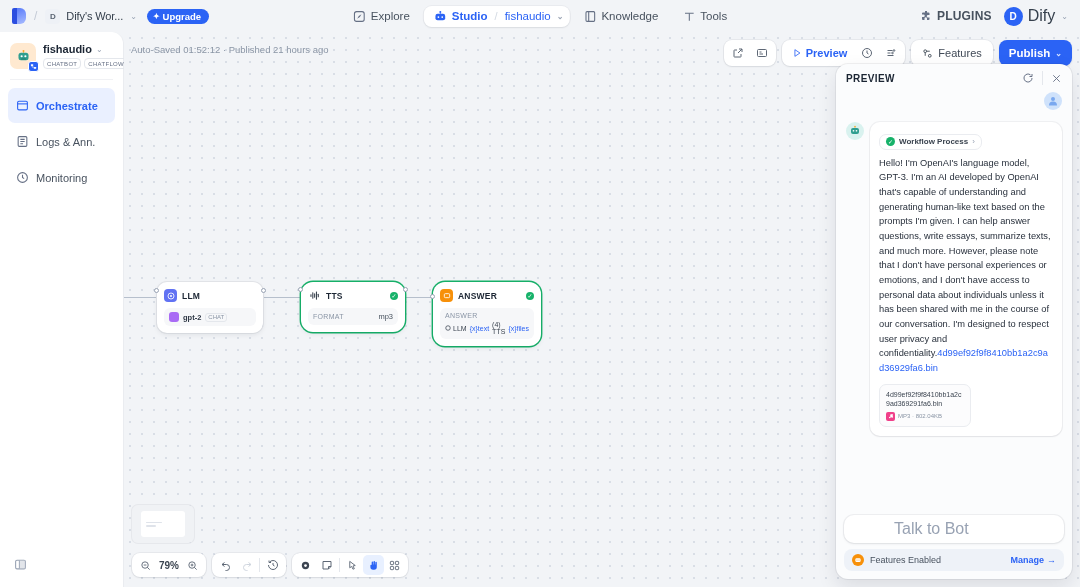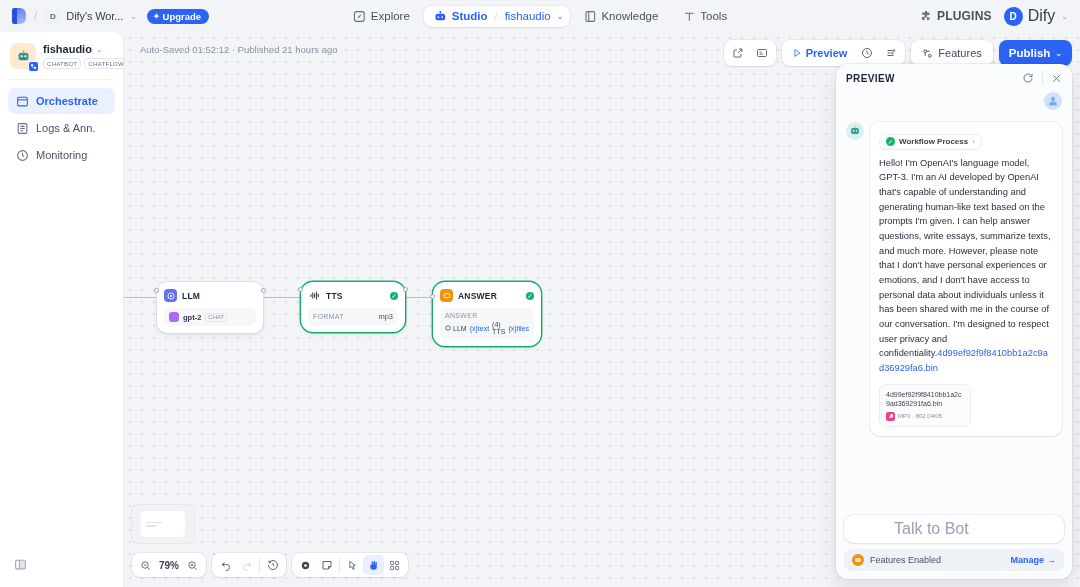--- a/index.html
+++ b/index.html
@@ -105,37 +105,37 @@
   .app-tags { display: flex; gap: 3px; margin-top: 3px; }
   .tag {
     border: 1px solid #e4e7ec; border-radius: 4px;
     font-size: 6px; color: #667085; padding: 1.5px 3px; letter-spacing: .3px;
     font-weight: 500; line-height: 1;
   }
   .side-divider { height: 1px; background: #f0f1f4; margin: 0 10px 8px; }
   .side-nav { display: flex; flex-direction: column; gap: 1px; padding: 0 8px; }
   .side-item {
     display: flex; align-items: center; gap: 7px;
-    height: 26px; padding: 0 8px; border-radius: 7px;
+    height: 35px; padding: 0 8px; border-radius: 7px;
     font-size: 11px; color: #48525f;
   }
   .side-item.active { background: #eaf0ff; color: #2b63f5; font-weight: 600; }
   .side-ico { width: 13px; height: 13px; display: inline-flex; flex: none; }
   .side-bottom { margin-top: auto; padding: 0 0 12px 14px; }
 
   
   .canvas {
     position: absolute; top: 32px; left: 124px; width: 956px; height: 555px;
     background-color: #f2f4f7;
     background-image: radial-gradient(circle, #d9dee6 0.9px, transparent 0.9px);
     background-size: 12px 12px;
     overflow: hidden;
   }
   .autosave {
-    position: absolute; top: 12px; left: 16px;
+    position: absolute; top: 12px; left: 7px;
     font-size: 9.5px; color: #8a95a5;
   }
   .canvas-tools {
     position: absolute; top: 8px; right: 8px; display: flex; align-items: center; gap: 6px;
   }
   .ctool-group {
     display: flex; align-items: center; background: #fff; border-radius: 8px;
     box-shadow: 0 1px 2px rgba(16,24,40,.07), 0 0 0 1px rgba(16,24,40,.05);
     height: 26px; padding: 0 2px;
   }

